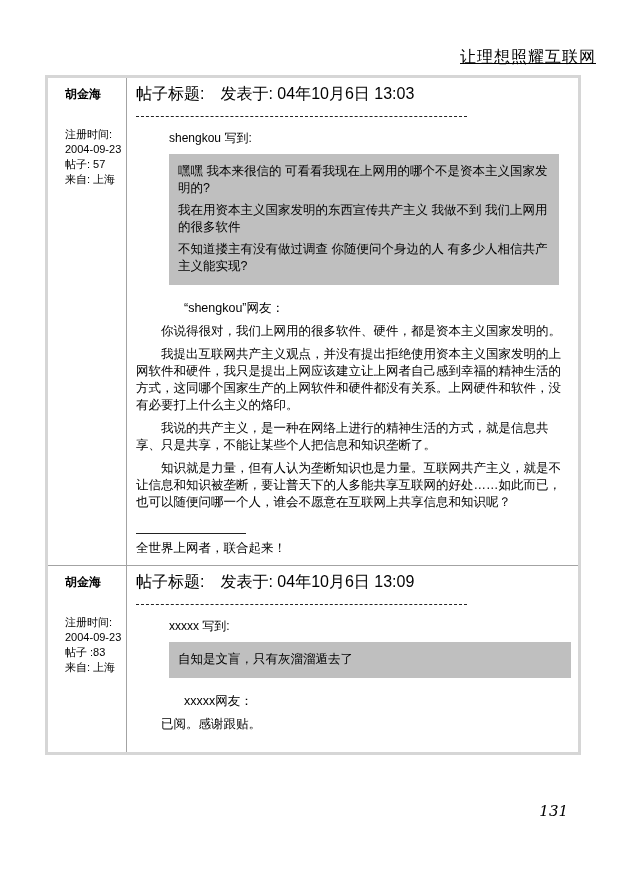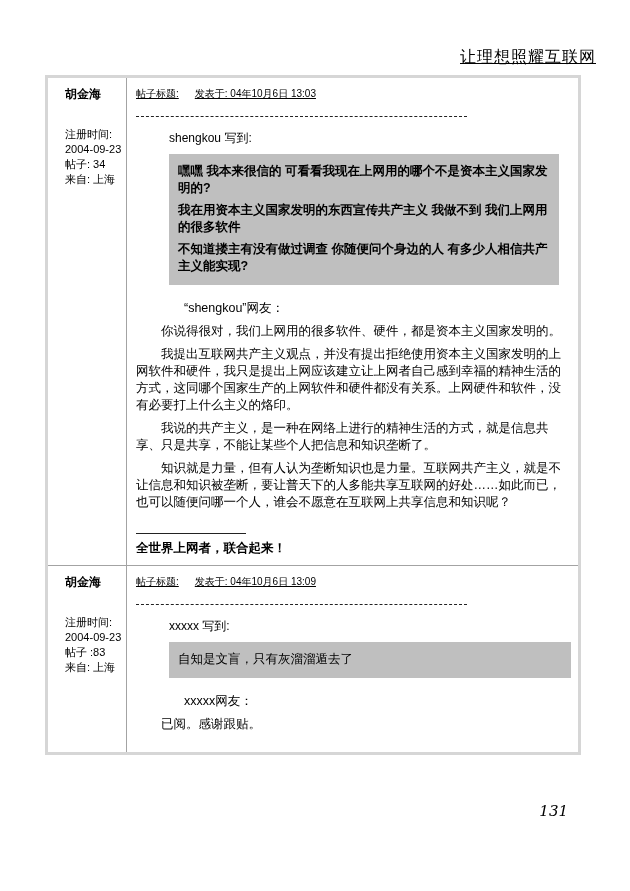--- a/index.html
+++ b/index.html
@@ -35,40 +35,40 @@
   .col-author { width: 80px; }
   .col-content { width: 453px; }
   .row-intro td { height: 77px; }
   .row-post1 td { height: 453px; }
   .row-post2 td { height: 188px; }
   .author-cell { padding: 8px 4px 8px 17px; }
   .author-name { font-weight: bold; font-size: 12px; }
   .author-info { margin-top: 24px; font-size: 11px; line-height: 15px; }
   .content-cell { padding: 7px 10px 8px 9px; }
   .intro-para { margin-bottom: 7px; }
-  .post-title-line { font-size: 10px; text-decoration: underline; }
+  .post-title-line { font-size: 16px; }
   .post-date { margin-left: 16px; }
   .dashed-sep {
     border-top: 1px dashed #222222;
     width: 331px;
     margin: 14px 0 0 0;
     height: 0;
   }
   .quote-header { margin: 13px 0 0 33px; font-size: 12px; }
   .quote-box {
     background: #bfbfbf;
     margin: 7px 0 0 33px;
     padding: 4px 9px 5px 9px;
   }
-  .quote-box-1 { width: 390px; font-weight: bold; }
+  .quote-box-1 { width: 390px; }
   .quote-box-2 { width: 402px; }
   .quote-box p { margin: 5px 0; }
   .reply-to { margin-top: 15px; margin-left: 48px; }
   .reply-para { text-indent: 2em; margin-top: 6px; }
-  .signature { margin-top: 22px; font-weight: bold; }
+  .signature { margin-top: 22px; }
   .sig-line { border-top: 1px solid #222222; width: 110px; height: 0; }
   .sig-text { margin-top: 6px; }
   .page-number {
     position: absolute;
     top: 802px; right: 62px;
     font-family: "DejaVu Serif", serif;
     font-style: italic;
     font-size: 15px;
   }
 </style>
@@ -84,21 +84,21 @@
     </colgroup>
 
   <tbody>
 
   <tr class="row-post1">
     <td class="author-cell">
       <div class="author-name">胡金海</div>
       <div class="author-info">
         <div>注册时间:</div>
         <div>2004-09-23</div>
-        <div>帖子: 34</div>
+        <div>帖子: 57</div>
         <div>来自: 上海</div>
       </div>
     </td>
     <td class="content-cell">
       <div class="post-title-line">
         <span class="post-title">帖子标题:</span><span class="post-date">发表于: 04年10月6日 13:03</span>
       </div>
       <div class="dashed-sep"></div>
       <div class="quote-header">shengkou 写到:</div>
       <div class="quote-box quote-box-1">

